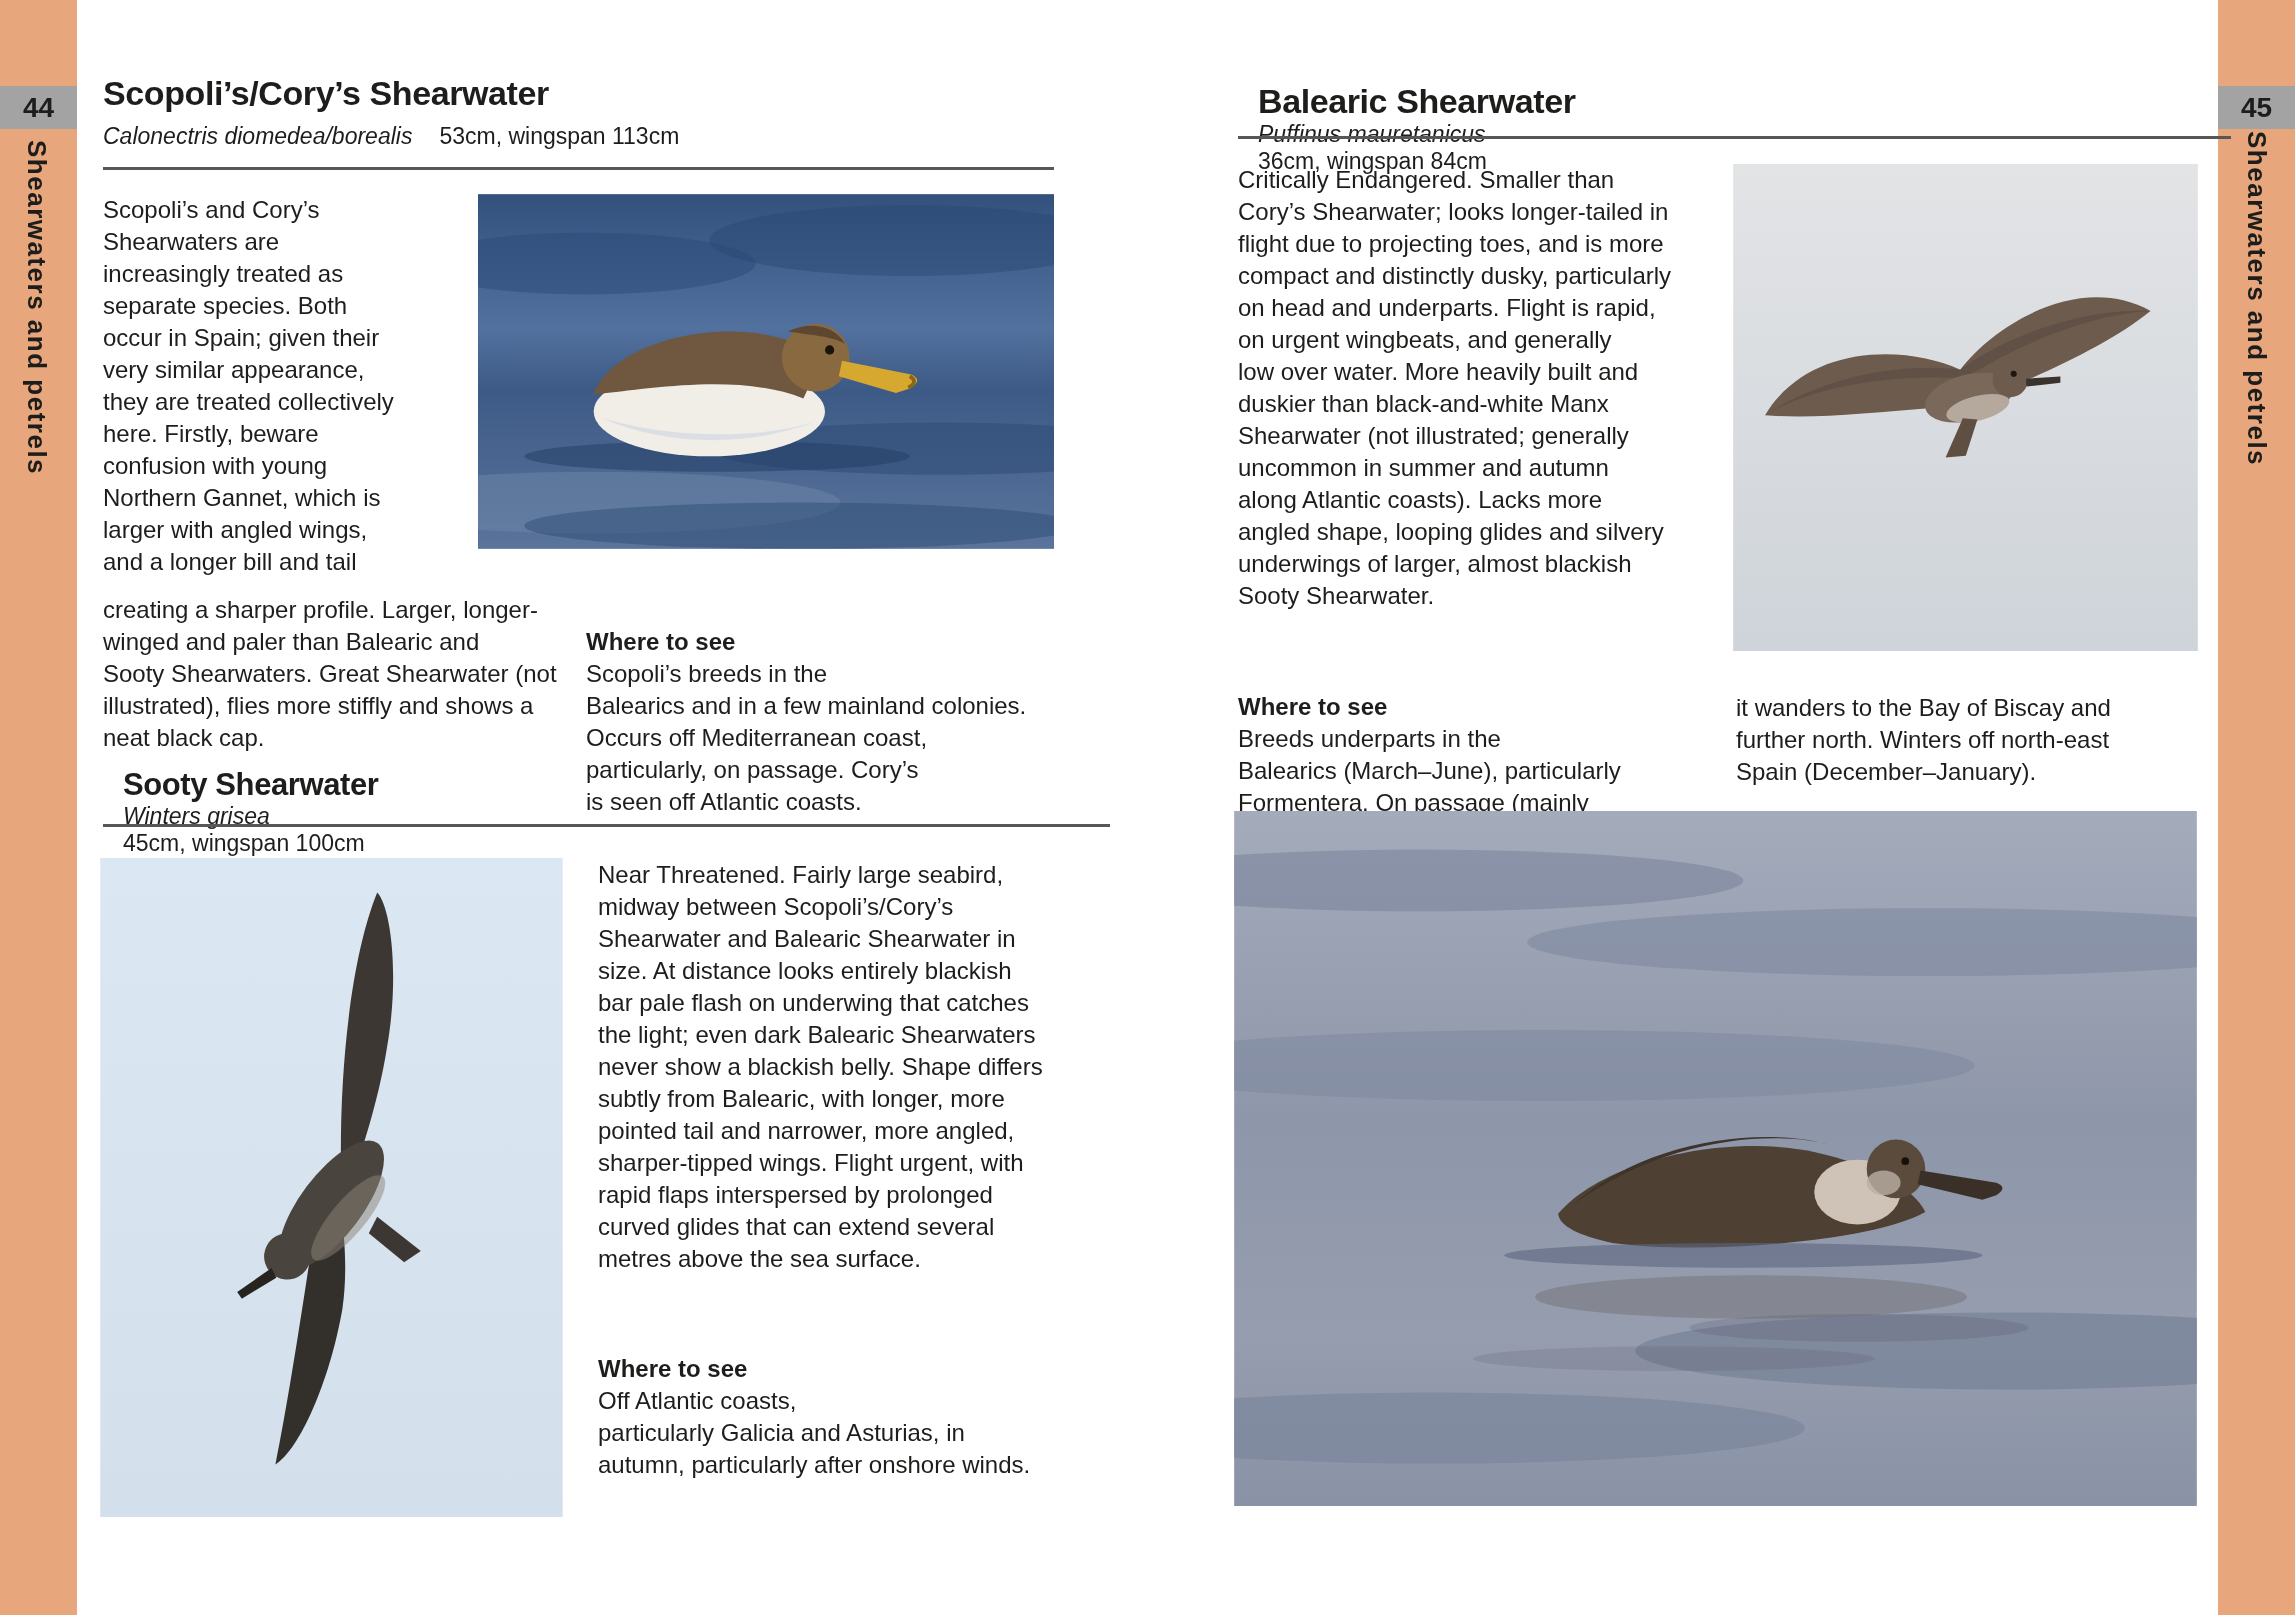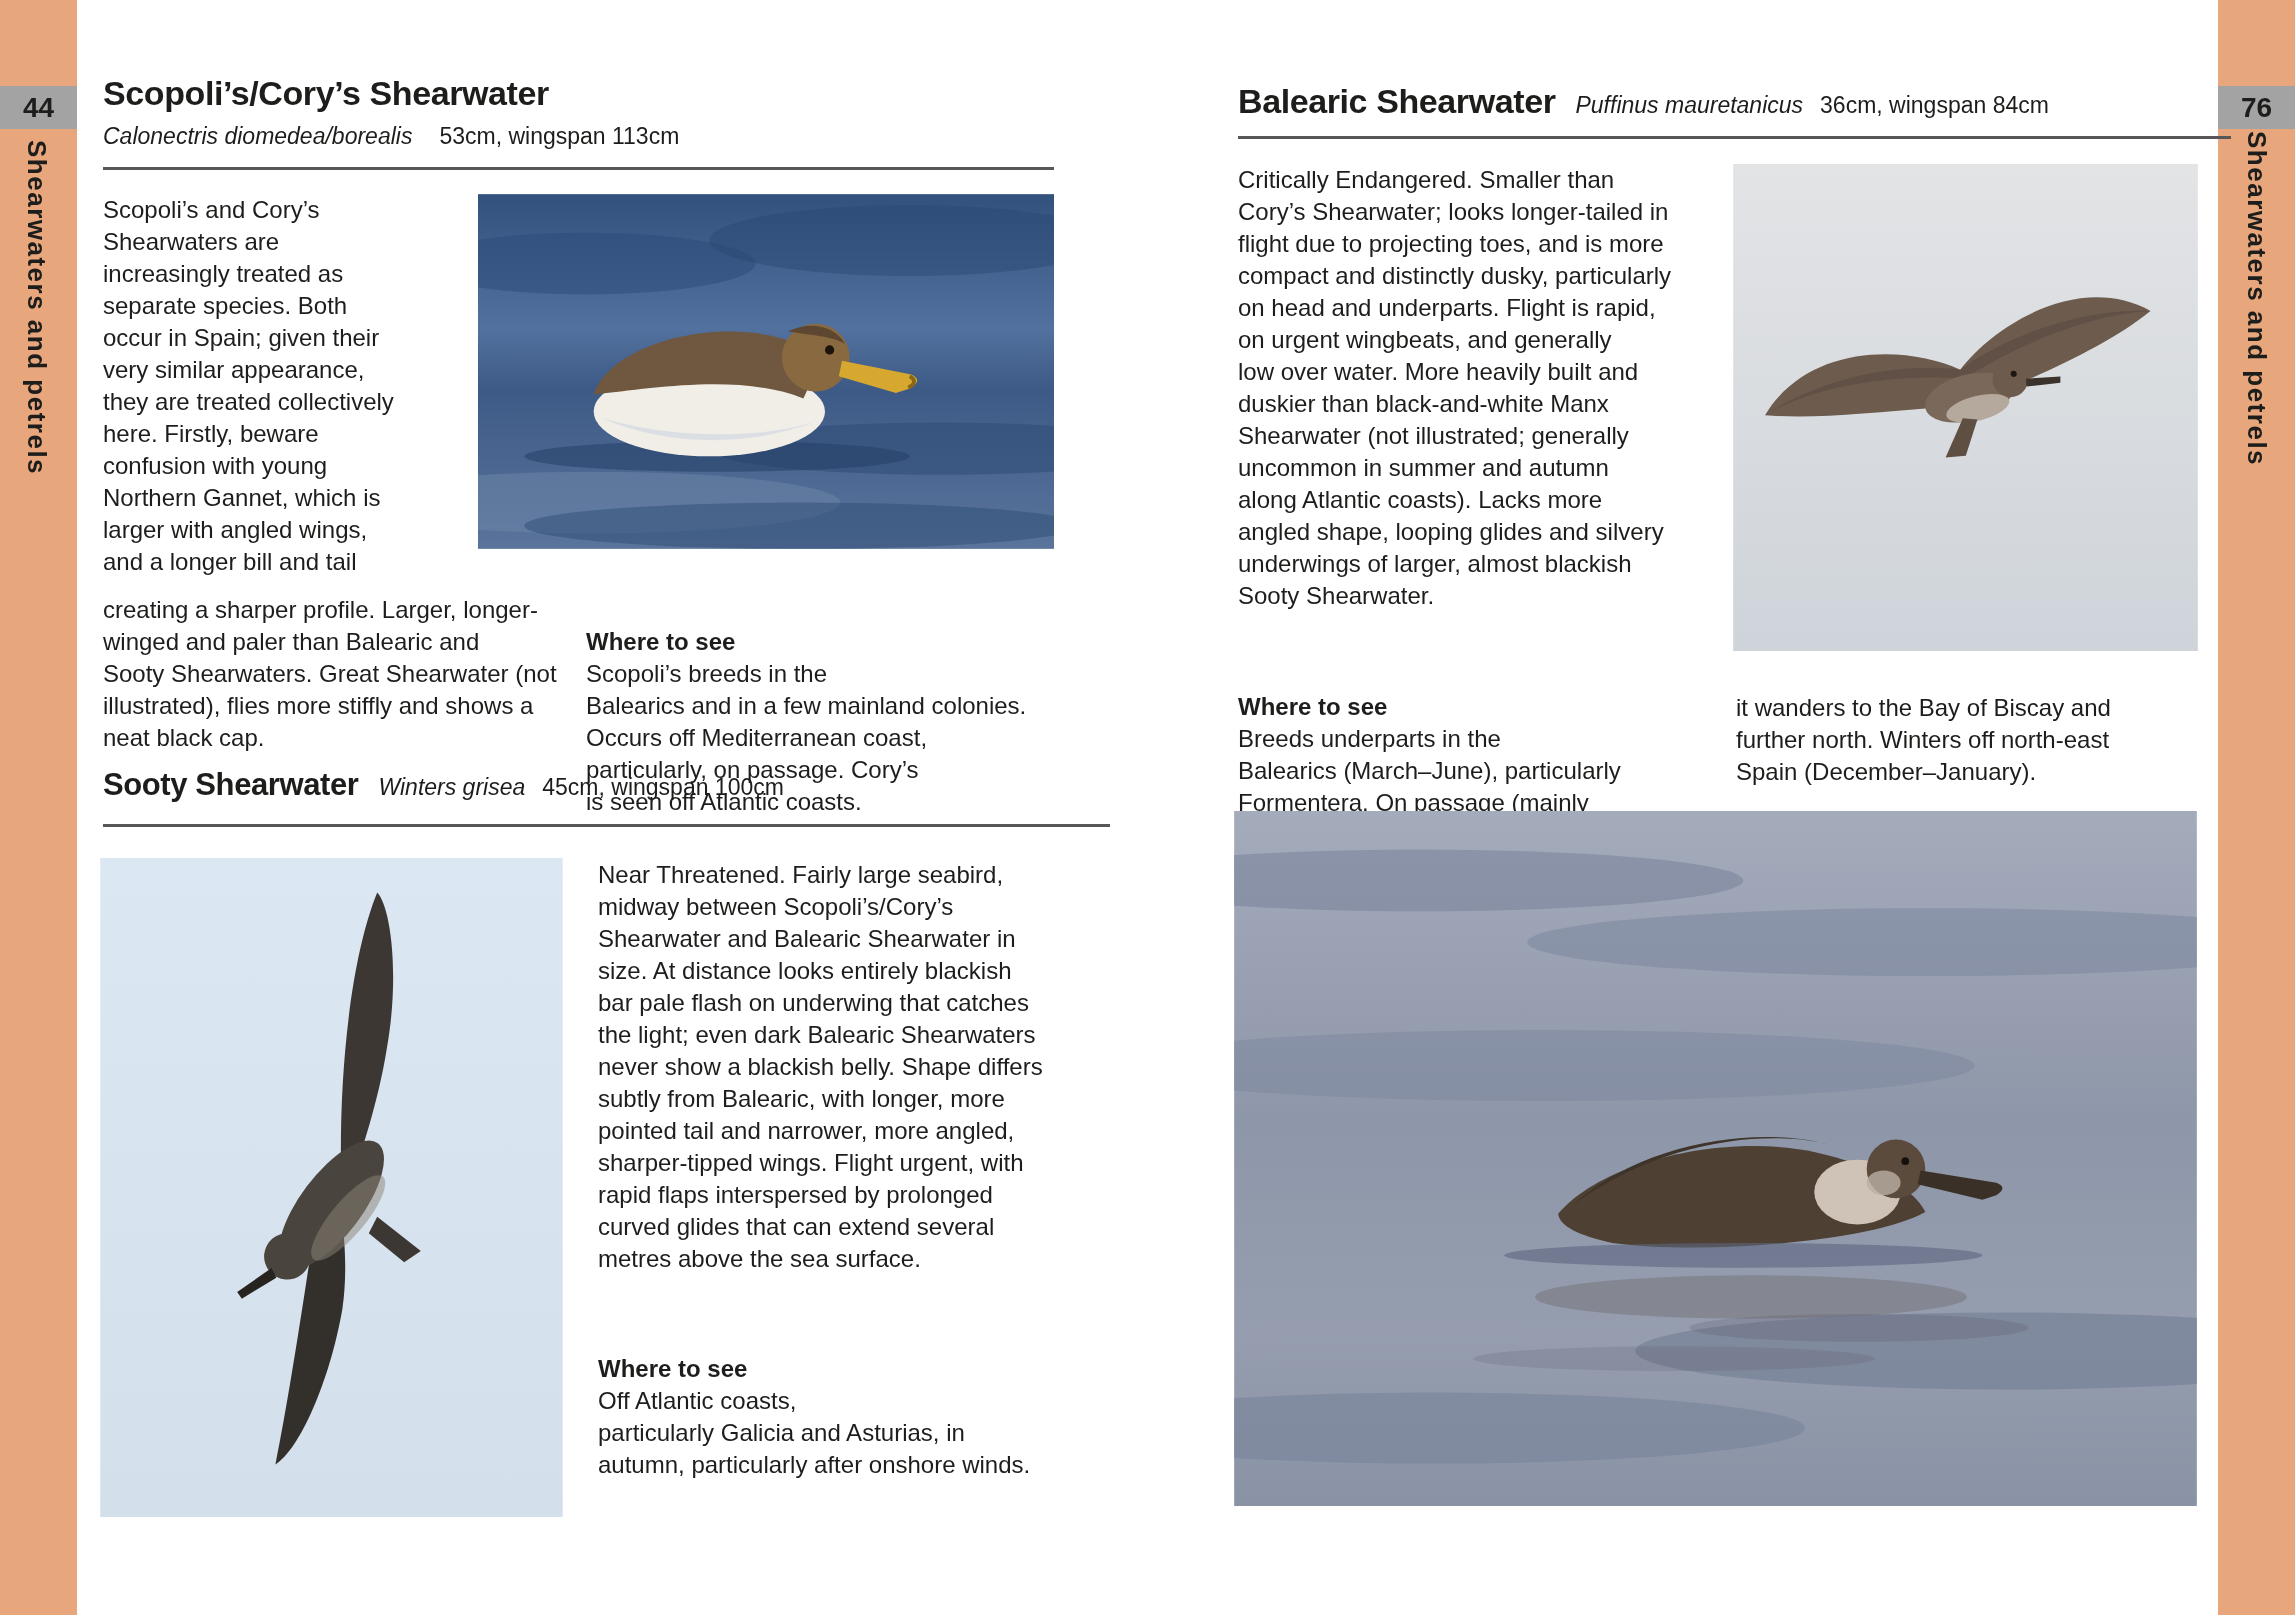--- a/index.html
+++ b/index.html
@@ -21,40 +21,40 @@
   .tab-label.right{left:2272px;top:131px;}
   
   .h1{position:absolute;font-weight:bold;font-size:34px;letter-spacing:-0.4px;white-space:nowrap;}
   .h2{font-weight:bold;font-size:31px;letter-spacing:-0.4px;white-space:nowrap;}
   .sub{position:absolute;font-size:23px;white-space:nowrap;}
   .sci{font-style:italic;}
   .sizetxt{font-style:normal;margin-left:27px;}
   .rule{position:absolute;height:3.1px;background:#57575a;}
   .txt{position:absolute;font-size:24px;line-height:32px;white-space:pre-line;}
   .b{font-weight:bold;}
-  .headrow{position:absolute;display:flex;align-items:baseline;white-space:nowrap;}
+  .headrow{position:absolute;display:flex;align-items:baseline;white-space:nowrap;flex-direction:column;}
   .headrow .sci{font-size:23px;margin-left:20px;}
   .headrow .sz{font-size:23px;margin-left:17px;}
   .photo{position:absolute;overflow:hidden;}
   .photo svg{display:block;}
 </style>
 </head>
 <body>
 
 <div class="sheet">
 
   <aside class="strip strip-left"></aside>
   <div class="pagenum-box pagenum-left">
     <span>44</span>
   </div>
   <div class="tab-label left">Shearwaters and petrels</div>
 
   <aside class="strip strip-right"></aside>
   <div class="pagenum-box pagenum-right">
-    <span>76</span>
+    <span>45</span>
   </div>
   <div class="tab-label right">Shearwaters and petrels</div>
 
   <section>
 
     <h1 class="h1" style="left:103px;top:74px;margin:0;">Scopoli’s/Cory’s Shearwater</h1>
     <div class="sub" style="left:103px;top:123px;">
       <span class="sci">Calonectris diomedea/borealis</span><span class="sizetxt">53cm, wingspan 113cm</span>
     </div>
     <div class="rule" style="left:103px;top:167px;width:951px;"></div>

